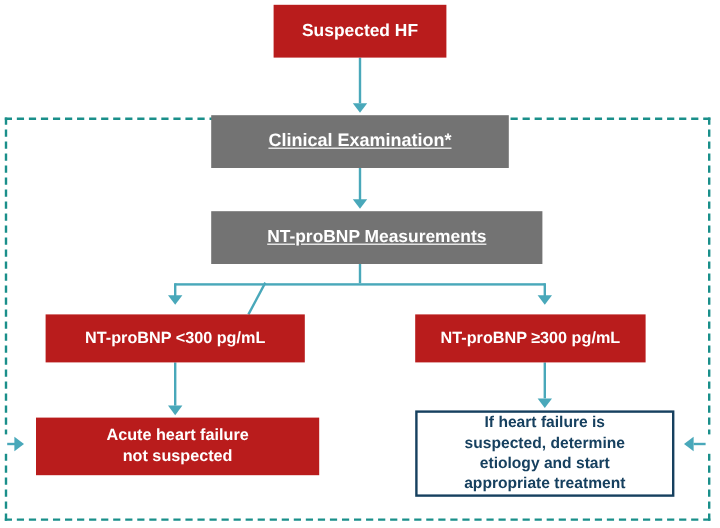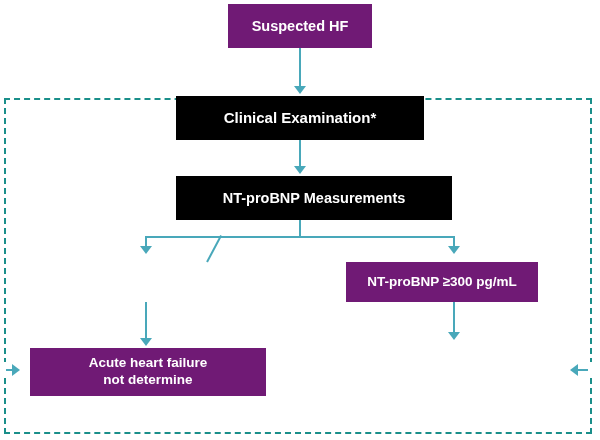--- a/index.html
+++ b/index.html
@@ -24,24 +24,25 @@
     display: flex;
     align-items: center;
     justify-content: center;
     text-align: center;
     color: #ffffff;
     font-weight: bold;
     line-height: 1.25;
     padding: 6px 10px;
   }
   .teal {
-    background: #701a75;
+    background: #b91c1c;
   }
   .navy {
-    background: #000000;
+    background: #737373;
+    text-decoration: underline;
   }
   .outline {
     background: #ffffff;
     color: #16405f;
     border: 2px solid #16405f;
   }
 
   
   #n-suspected {
     left: 228px; top: 4px; width: 144px; height: 44px;
@@ -179,26 +180,37 @@
   </div>
 
   <div class="node navy" id="n-clinical">
     <span>Clinical Examination*</span>
   </div>
 
   <div class="node navy" id="n-ntprobnp">
     <span>NT-proBNP Measurements</span>
   </div>
 
+  <div class="node teal" id="n-low">
+    <span>NT-proBNP &lt;300 pg/mL</span>
+  </div>
 
   <div class="node teal" id="n-high">
     <span>NT-proBNP ≥300 pg/mL</span>
   </div>
 
   <div class="node teal" id="n-notconfirmed">
     <div>
       <div>Acute heart failure</div>
-      <div>not determine</div>
+      <div>not suspected</div>
     </div>
   </div>
 
+  <div class="node outline" id="n-etiology">
+    <div>
+      <div>If heart failure is</div>
+      <div>suspected, determine</div>
+      <div>etiology and start</div>
+      <div>appropriate treatment</div>
+    </div>
+  </div>
 
 </div>
 
 </body></html>

